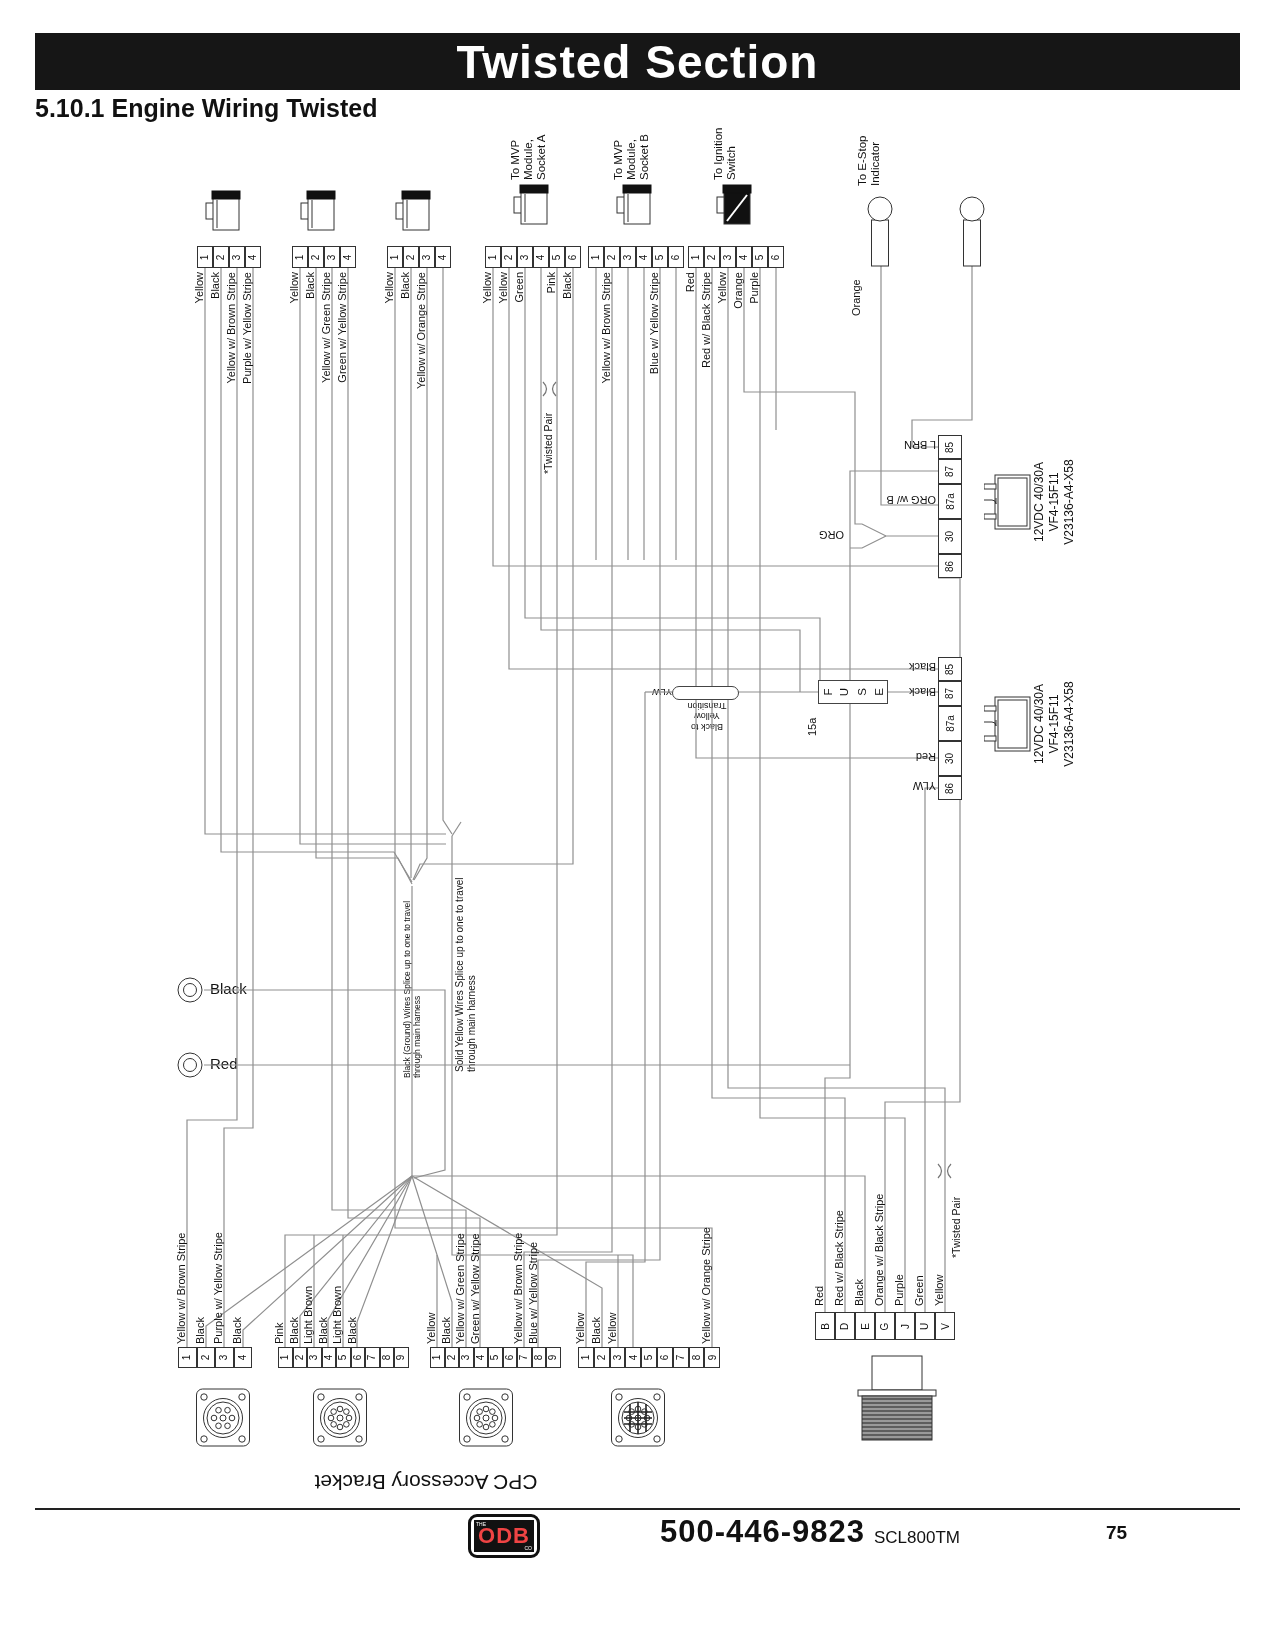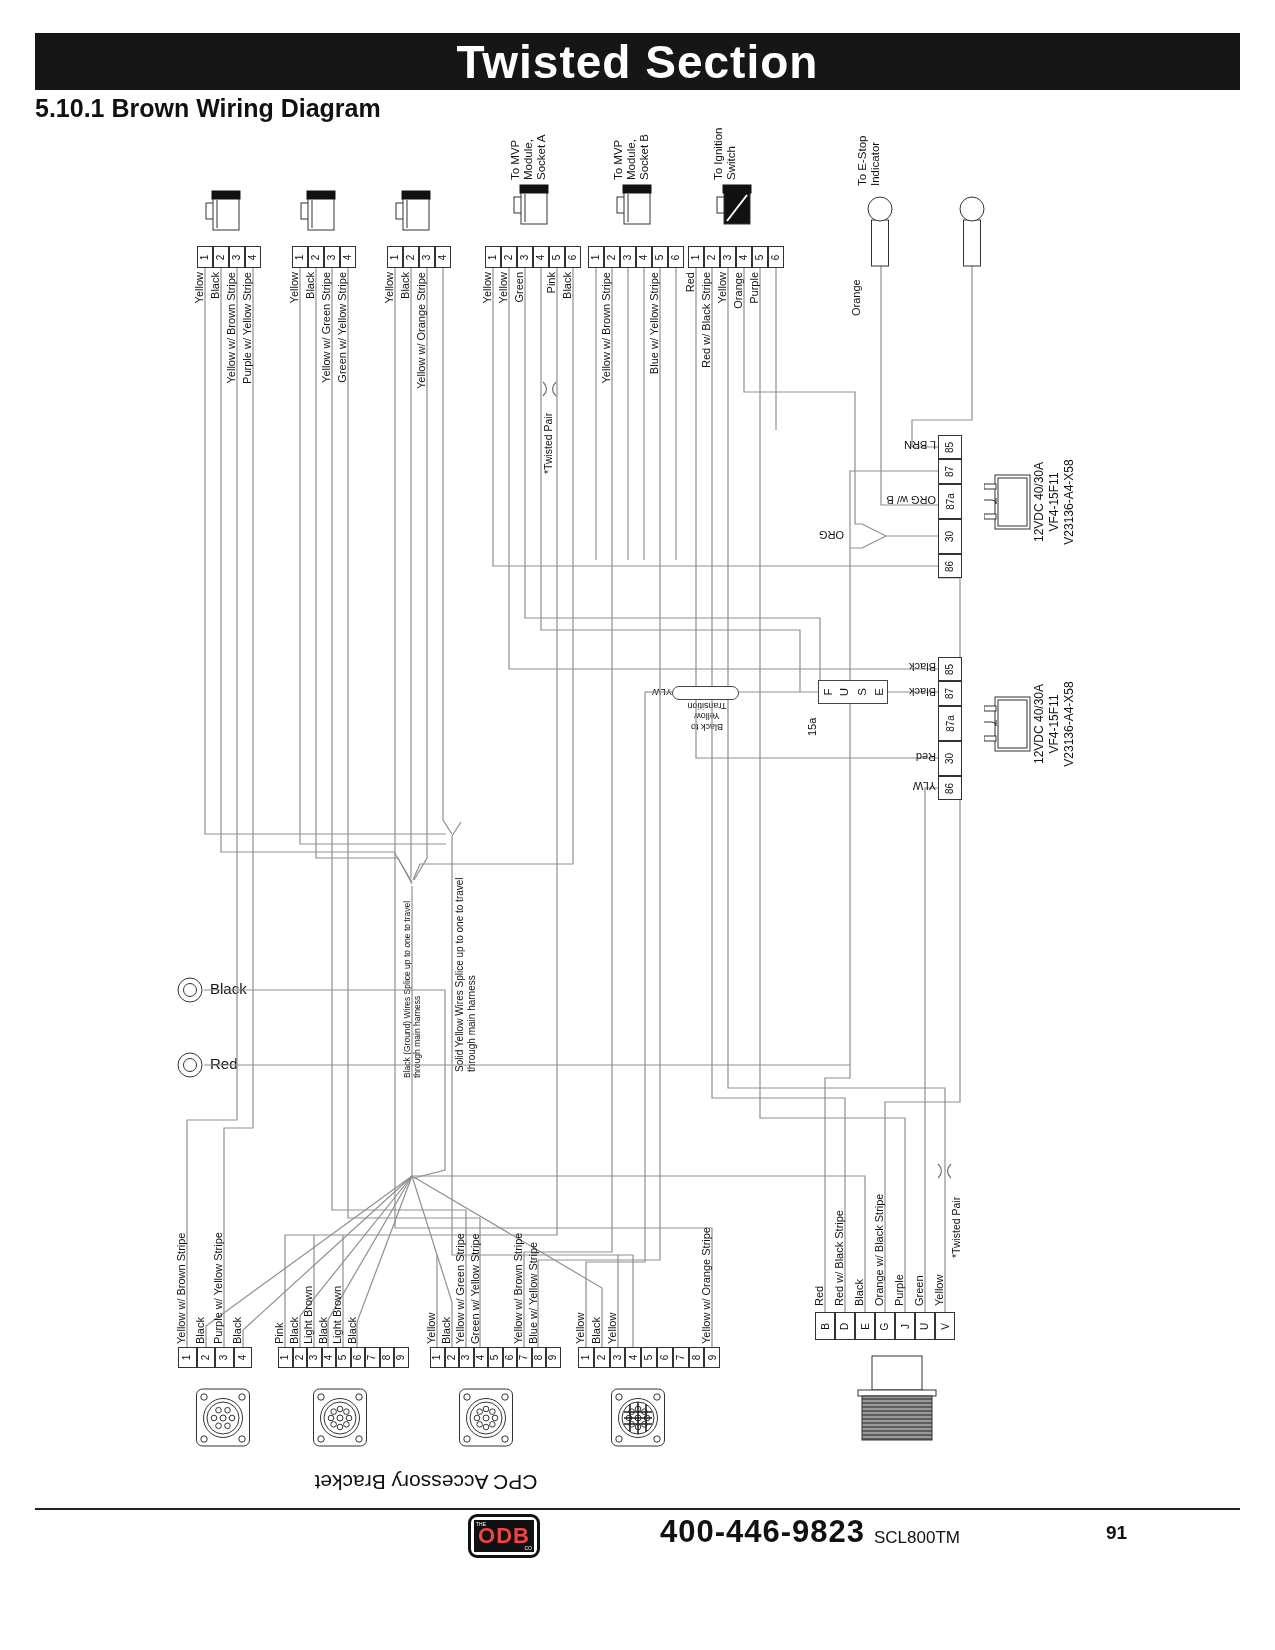--- a/index.html
+++ b/index.html
@@ -94,21 +94,21 @@
       <polyline points="628,268 628,560" fill="none" stroke="#8f8f8f" stroke-width="1.2"></polyline>
       <polyline points="644,268 644,560" fill="none" stroke="#8f8f8f" stroke-width="1.2"></polyline>
       <polyline points="676,268 676,560" fill="none" stroke="#8f8f8f" stroke-width="1.2"></polyline>
       <polyline points="776,268 776,430" fill="none" stroke="#8f8f8f" stroke-width="1.2"></polyline>
       <path d="M543,382 q7,7 0,14 M556,382 q-7,7 0,14 M938,1164 q7,7 0,14 M951,1164 q-7,7 0,14" fill="none" stroke="#777" stroke-width="1.2"></path>
     </svg>
 
   <div class="banner">
     <span>Twisted Section</span>
   </div>
-  <div class="title">5.10.1 Brown Wiring Diagram</div>
+  <div class="title">5.10.1 Engine Wiring Twisted</div>
 
   <div class="vtext" style="left:856px;top:186px;width:90px;font-size:11.5px">To E-Stop
 Indicator</div>
   <div class="vtext" style="left:850px;top:316px;width:52px">Orange</div>
 
   <div class="vtext" style="left:542px;top:474px;width:78px;font-size:10.5px">*Twisted Pair</div>
   <div class="vtext" style="left:950px;top:1258px;width:84px;font-size:10.5px">*Twisted Pair</div>
 
   <div class="vtext" style="left:402px;top:1078px;width:190px;font-size:8.5px;line-height:10px">Black (Ground) Wires Splice up to one to travel
 through main harness</div>
@@ -133,23 +133,23 @@
   <div class="abs" style="left:210px;top:1055px;font-size:15px">Red</div>
 
   <div class="r180" style="left:296px;top:1470px;width:260px;font-size:21px;text-align:center">CPC Accessory Bracket</div>
 
   <div class="rule"></div>
   <div class="logo">
     <span class="tiny" style="left:5px;top:4px">THE</span>
     <div class="inner">ODB</div>
     <span class="tiny" style="right:5px;bottom:4px">CO</span>
   </div>
-  <div class="phone">400-446-9823</div>
+  <div class="phone">500-446-9823</div>
   <div class="model">SCL800TM</div>
-  <div class="pageno">91</div>
+  <div class="pageno">75</div>
 
   <div id="built" class="abs" style="left:0;top:0;z-index:3">
       <div class="abs" style="left:205px;top:190px">
         <svg width="36" height="42" viewBox="0 0 36 42">
   <rect x="1" y="13" width="8" height="16" fill="#fff" stroke="#333"></rect>
   <rect x="8" y="8" width="26" height="32" fill="#fff" stroke="#333"></rect>
   <line x1="12" y1="10" x2="12" y2="38" stroke="#333"></line>
   <rect x="7" y="1" width="28" height="8" fill="#111" stroke="#111"></rect>
         </svg>
       </div>

